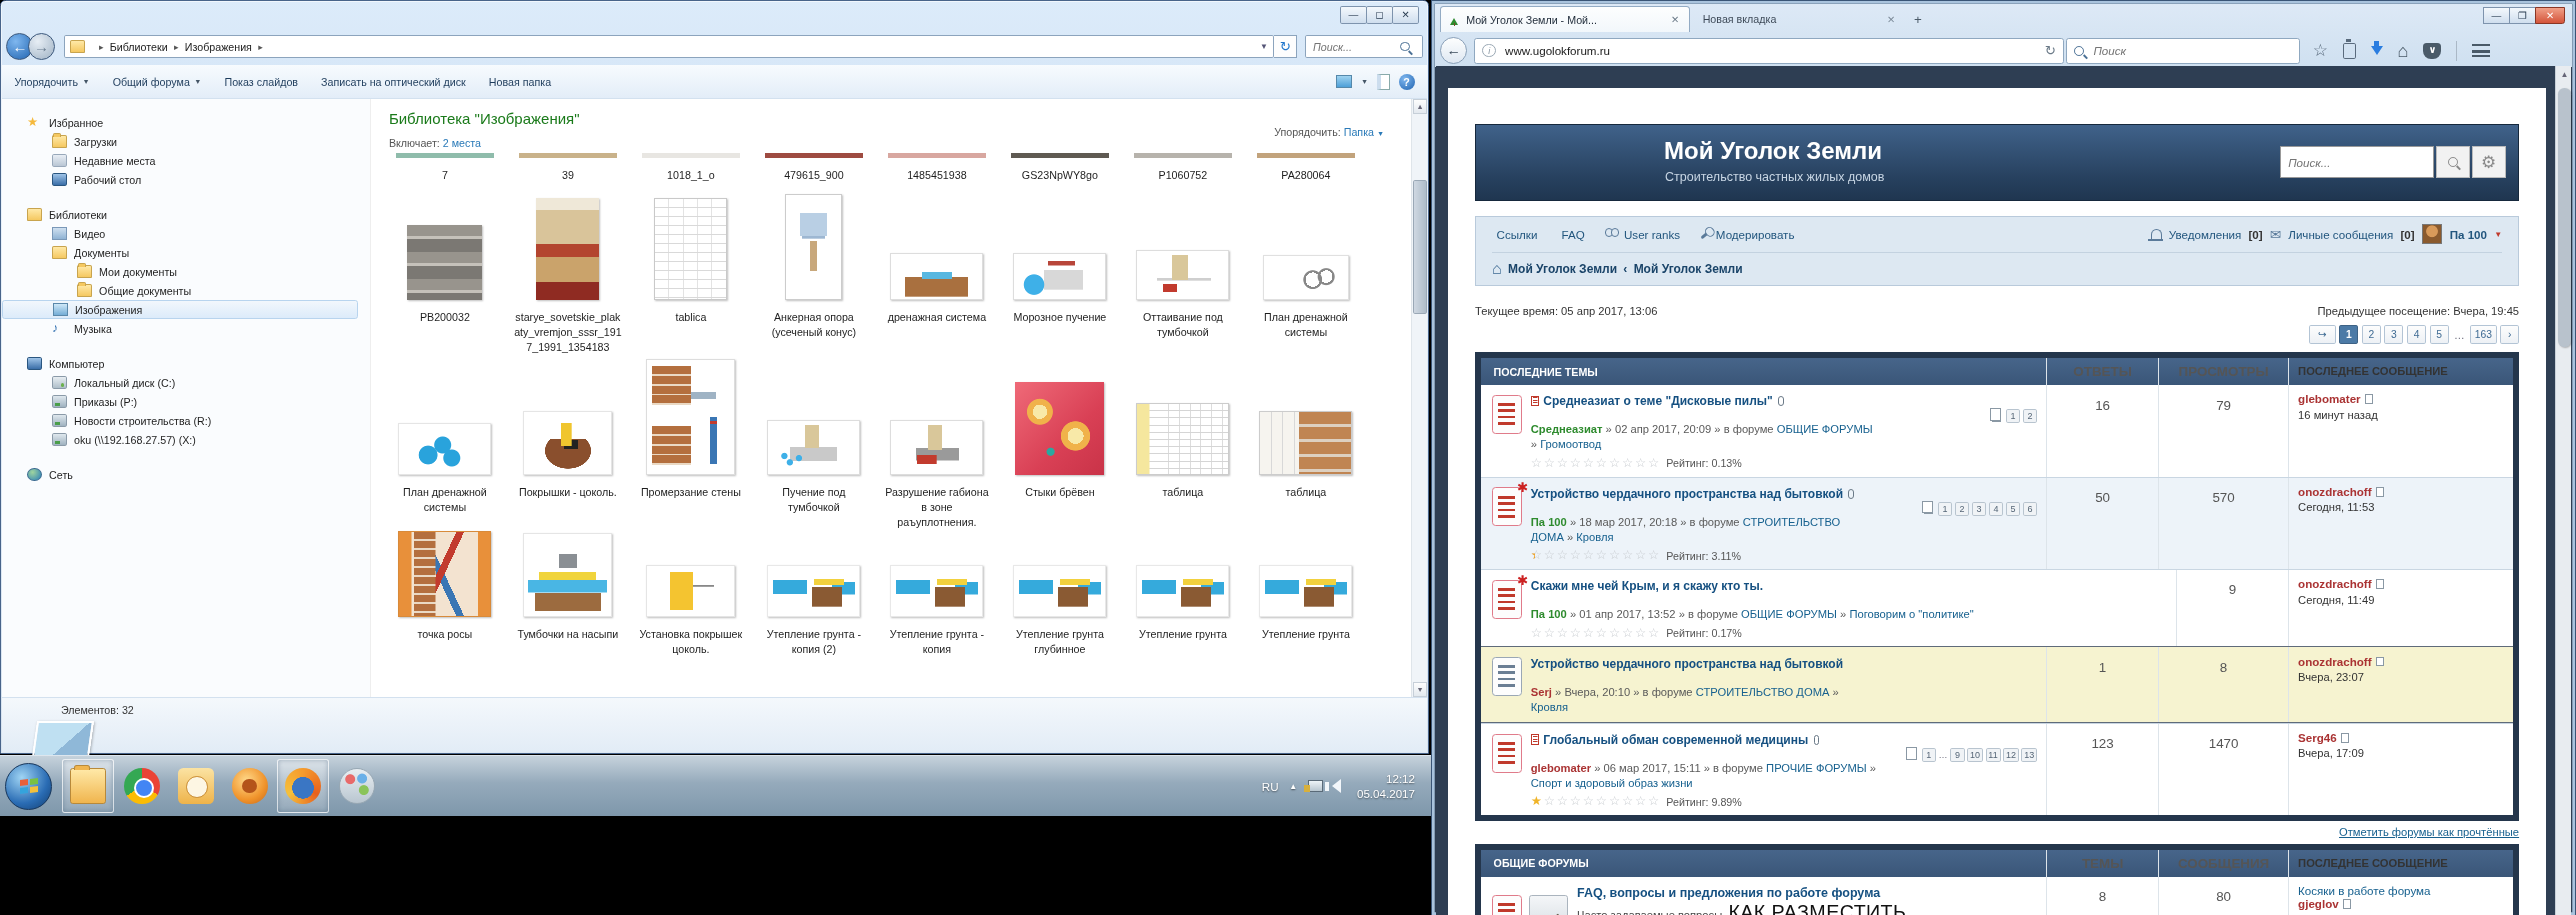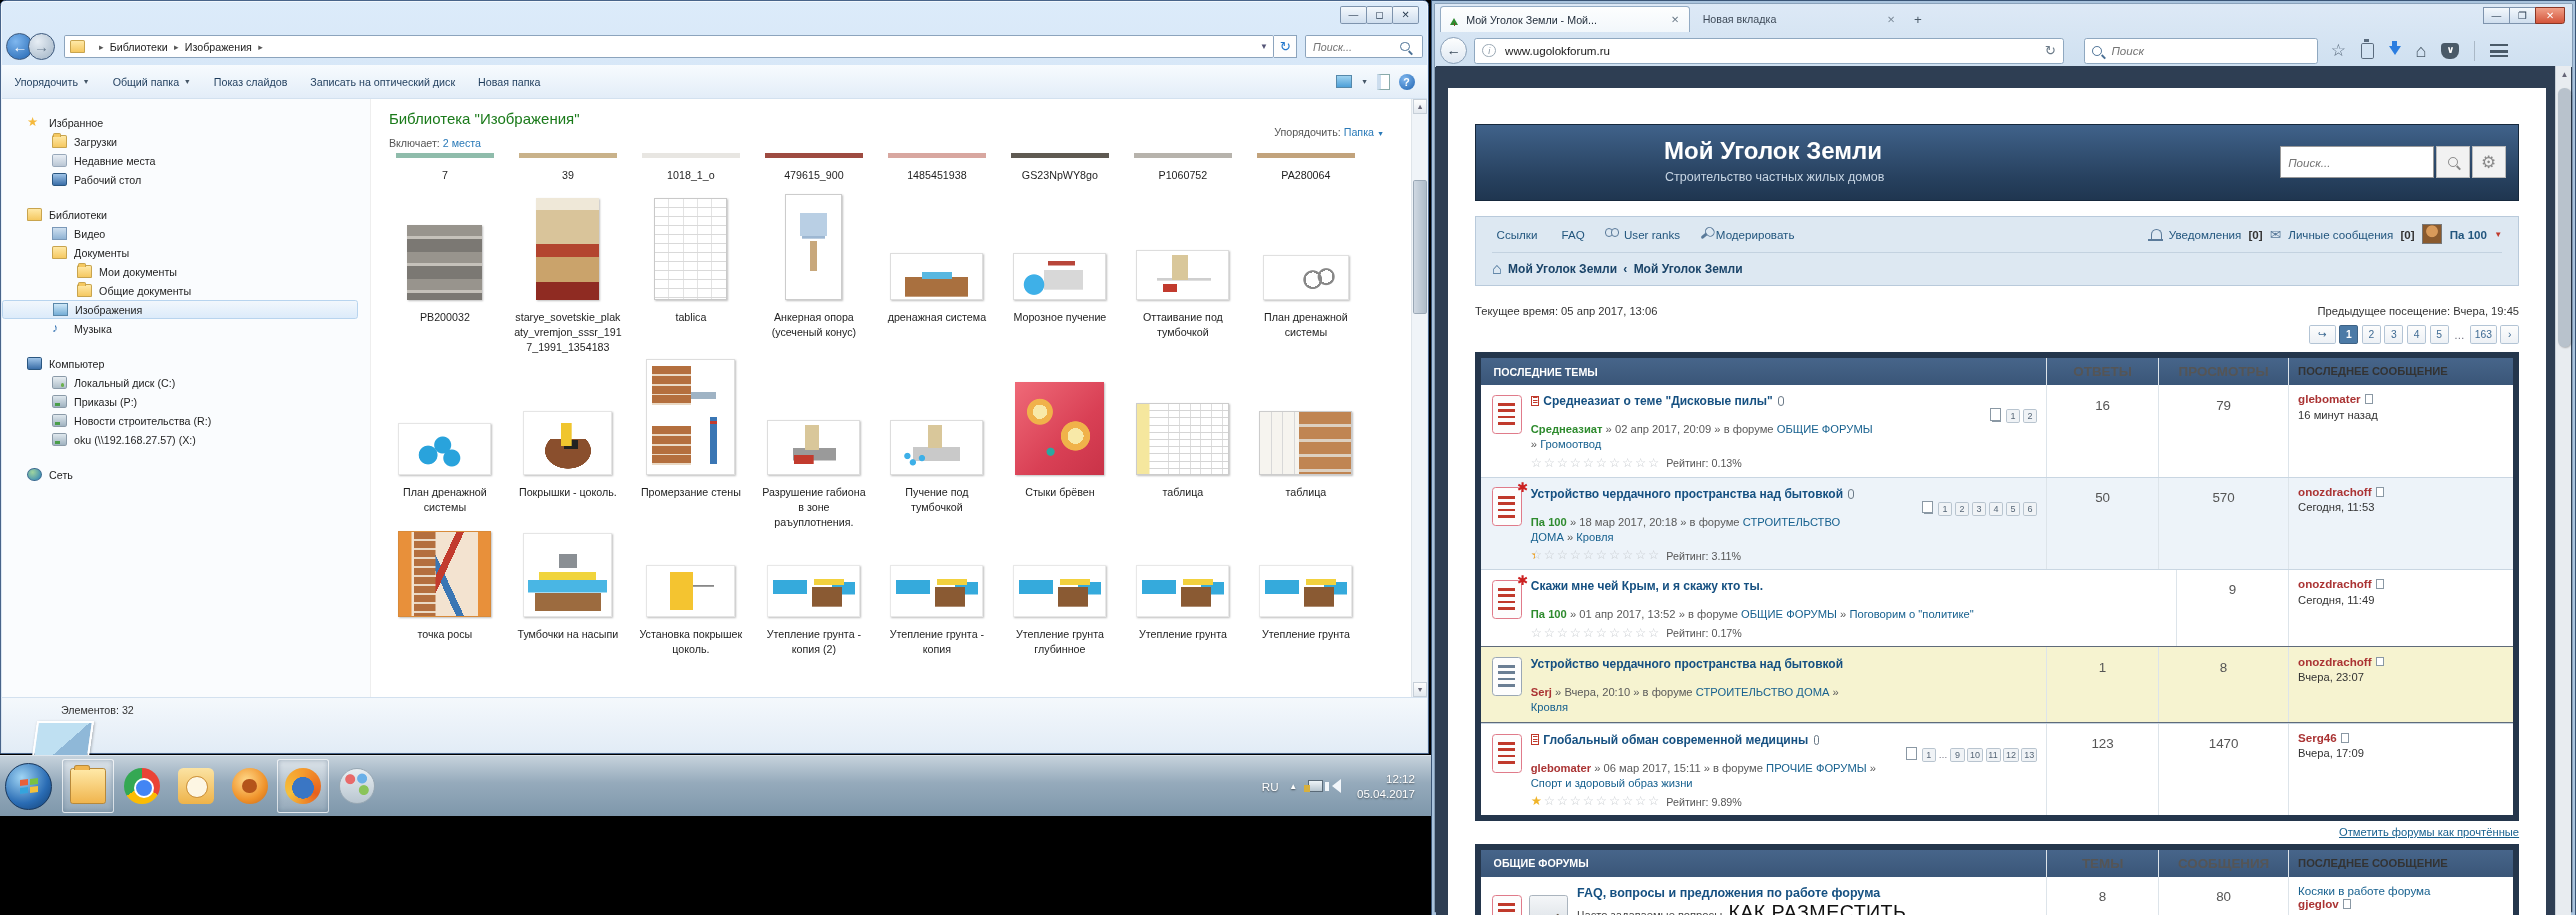--- a/index.html
+++ b/index.html
@@ -184,21 +184,21 @@
   font-size:9.8px;color:#2a3d52;text-align:center;line-height:15px}
 .f-winbtn.close{background:linear-gradient(#f0a088,#d4543a);color:#fff;width:30px;border-color:#8a3624;border-radius:0 0 2.7px 0}
 .f-nav{position:absolute;left:5.4px;top:32px;right:7.2px;height:30px;display:flex;align-items:center}
 .f-back{width:27px;height:27px;border-radius:50%;border:0.9px solid #8aa0b8;background:linear-gradient(#fdfefe,#dfe8f2);
   color:#3a4a5a;font-size:14.3px;font-weight:bold;text-align:center;line-height:25px;flex:none}
 .url-field{width:590px;height:26px;background:#fff;border:0.9px solid #8fa8c0;border-radius:2.7px;margin-left:7.2px;
   display:flex;align-items:center;padding:0 7.2px}
 .info-ic{width:13.4px;height:13.4px;border:0.9px solid #9aa8b4;border-radius:50%;color:#8a98a4;font-size:9px;text-align:center;line-height:12.5px;font-style:italic;flex:none}
 .url-field input{border:none;outline:none;flex:1;font-size:11.6px;color:#1a1a1a;margin-left:7.2px;background:transparent;font-family:inherit}
 .reload-ic{color:#6b7a88;font-size:13.4px}
-.search-field{width:234px;height:26px;background:#fff;border:0.9px solid #8fa8c0;border-radius:2.7px;margin-left:20px;display:flex;align-items:center;padding:0 7.2px}
+.search-field{width:234px;height:26px;background:#fff;border:0.9px solid #8fa8c0;border-radius:2.7px;margin-left:2px;display:flex;align-items:center;padding:0 7.2px}
 .search-field input{border:none;outline:none;flex:1;font-size:11.6px;font-style:italic;color:#888;margin-left:7.2px;background:transparent;font-family:inherit}
 .f-icons{display:flex;align-items:center;margin-left:12.5px;gap:15px}
 .fx-star{font-size:17px;color:#5a6b7d}
 .fx-bm{width:12.5px;height:16px;border:1.8px solid #5a6b7d;border-radius:1.8px;position:relative}
 .fx-bm::after{content:"";position:absolute;left:1.8px;top:-4.5px;width:5.4px;height:2.7px;background:#5a6b7d}
 .fx-dl{width:0;height:0;border:6.3px solid transparent;border-top:9px solid #2a7de0;position:relative;margin-top:5.4px}
 .fx-dl::before{content:"";position:absolute;left:-2.7px;top:-14.3px;width:5.4px;height:6.3px;background:#2a7de0}
 .fx-home{font-size:18px;color:#4a5a68;line-height:18px}
 .fx-pocket{width:18px;height:16px;background:#4a5a68;border-radius:3.6px 3.6px 8px 8px;color:#fff;font-size:9.8px;text-align:center;line-height:13.4px;font-weight:bold}
 .fx-sep{width:0.9px;height:19.7px;background:#aab8c6}
@@ -335,21 +335,21 @@
         <span class="mag"></span>
       </div>
     </div>
     <div class="x-toolbar">
       <div id="x-tools" style="display:flex;align-items:center">
           <span class="tbtn">
             <span>Упорядочить</span>
             <span class="caret">▼</span>
           </span>
           <span class="tbtn">
-            <span>Общий папка</span>
+            <span>Общий форума</span>
             <span class="caret">▼</span>
           </span>
           <span class="tbtn">
             <span>Показ слайдов</span>
           </span>
           <span class="tbtn">
             <span>Записать на оптический диск</span>
           </span>
           <span class="tbtn">
             <span>Новая папка</span>
@@ -542,29 +542,29 @@
               <div class="glabel">Покрышки - цоколь.</div>
             </div>
             <div class="gcell">
               <div class="thumbzone">
                 <div class="thumb a-wall-brick"></div>
               </div>
               <div class="glabel">Промерзание стены</div>
             </div>
             <div class="gcell">
               <div class="thumbzone">
+                <div class="thumb a-diag-heave"></div>
+              </div>
+              <div class="glabel">Пучение под тумбочкой</div>
+            </div>
+            <div class="gcell">
+              <div class="thumbzone">
                 <div class="thumb a-diag-gabion"></div>
               </div>
               <div class="glabel">Разрушение габиона в зоне раъуплотнения.</div>
-            </div>
-            <div class="gcell">
-              <div class="thumbzone">
-                <div class="thumb a-diag-heave"></div>
-              </div>
-              <div class="glabel">Пучение под тумбочкой</div>
             </div>
             <div class="gcell">
               <div class="thumbzone">
                 <div class="thumb a-thermal"></div>
               </div>
               <div class="glabel">Стыки брёвен</div>
             </div>
             <div class="gcell">
               <div class="thumbzone">
                 <div class="thumb a-sheet-yellow"></div>

